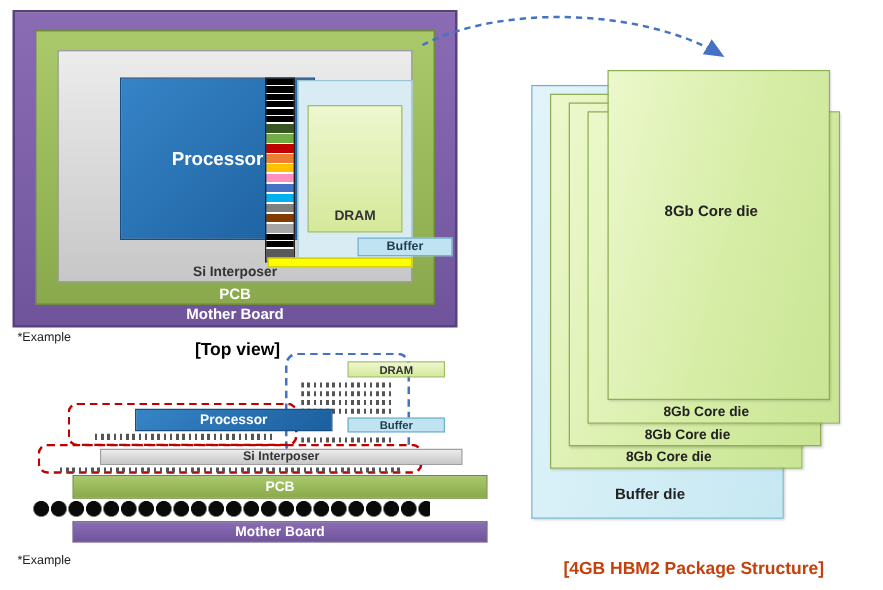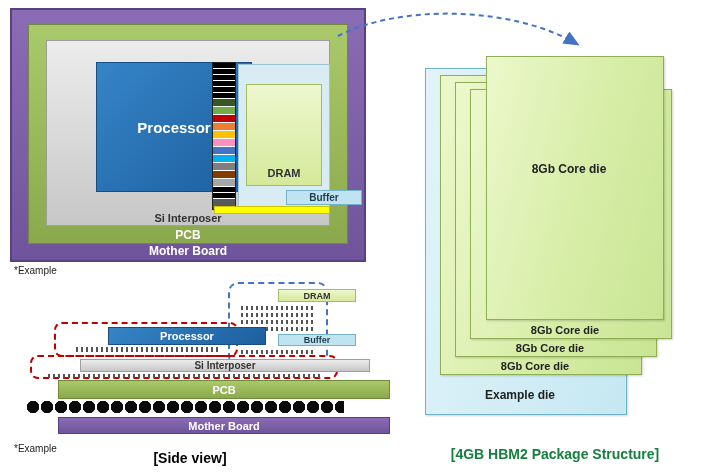--- a/index.html
+++ b/index.html
@@ -81,21 +81,21 @@
              background:linear-gradient(105deg,#e2f4fa,#c6e8f2);}
   #pk-buffer .sheet-lbl{bottom:12px;font-size:12px;}
   #pk-core1{left:440px;top:75px;width:202px;height:300px;}
   #pk-core1 .sheet-lbl{bottom:2px;}
   #pk-core2{left:455px;top:82px;width:202px;height:275px;}
   #pk-core2 .sheet-lbl{bottom:2px;}
   #pk-core3{left:470px;top:89px;width:202px;height:250px;}
   #pk-core3 .sheet-lbl{bottom:2px;}
   #pk-front{left:486px;top:56px;width:178px;height:264px;}
   #pk-front .sheet-lbl{top:105px;font-size:12px;}
-  #pk-caption{left:415px;top:446px;width:280px;text-align:center;font-weight:bold;font-size:14px;color:#15803d;}
+  #pk-caption{left:415px;top:446px;width:280px;text-align:center;font-weight:bold;font-size:14px;color:#c2410c;}
 
   #flow-arrow{left:0;top:0;width:706px;height:472px;pointer-events:none;}
 </style>
 </head>
 <body>
 
 <div class="canvas">
 
   <div class="abs" id="tv-mb">
     <span class="lbl">Mother Board</span>
@@ -112,20 +112,21 @@
   <div class="abs" id="tv-phy"></div>
   <div class="abs" id="tv-hbm"></div>
   <div class="abs" id="tv-dram">
     <span class="lbl">DRAM</span>
   </div>
   <div class="abs cent" id="tv-buf">
     <span>Buffer</span>
   </div>
   <div class="abs" id="tv-yellow"></div>
   <div class="abs" id="tv-example">*Example</div>
+  <div class="abs" id="tv-caption">[Top view]</div>
 
   <div class="abs" id="sv-dram-box"></div>
   <div class="abs cent" id="sv-dram">
     <span>DRAM</span>
   </div>
   <div class="abs bump" id="sv-b1"></div>
   <div class="abs bump" id="sv-b2"></div>
   <div class="abs bump" id="sv-b3"></div>
   <div class="abs bump" id="sv-b4"></div>
   <div class="abs cent" id="sv-buf">
@@ -146,24 +147,23 @@
   <div class="abs bump" id="sv-int-bumps"></div>
 
   <div class="abs cent" id="sv-pcb">
     <span>PCB</span>
   </div>
   <div class="abs" id="sv-balls"></div>
   <div class="abs cent" id="sv-mb">
     <span>Mother Board</span>
   </div>
   <div class="abs" id="sv-example">*Example</div>
-  <div class="abs" id="sv-caption">[Side view]</div>
 
   <div class="sheet" id="pk-buffer">
-    <span class="sheet-lbl">Example die</span>
+    <span class="sheet-lbl">Buffer die</span>
   </div>
   <div class="sheet" id="pk-core1">
     <span class="sheet-lbl">8Gb Core die</span>
   </div>
   <div class="sheet" id="pk-core2">
     <span class="sheet-lbl">8Gb Core die</span>
   </div>
   <div class="sheet" id="pk-core3">
     <span class="sheet-lbl">8Gb Core die</span>
   </div>

